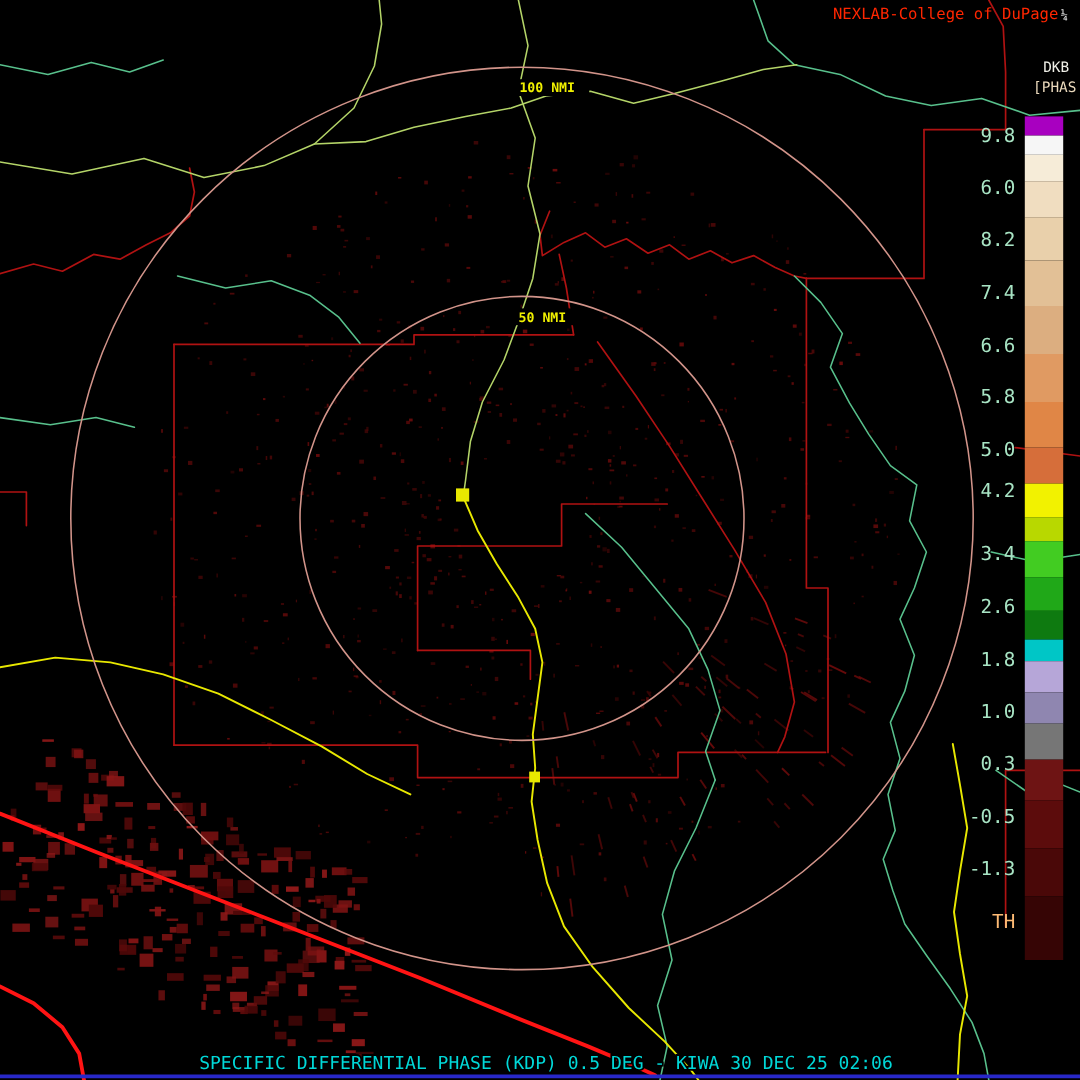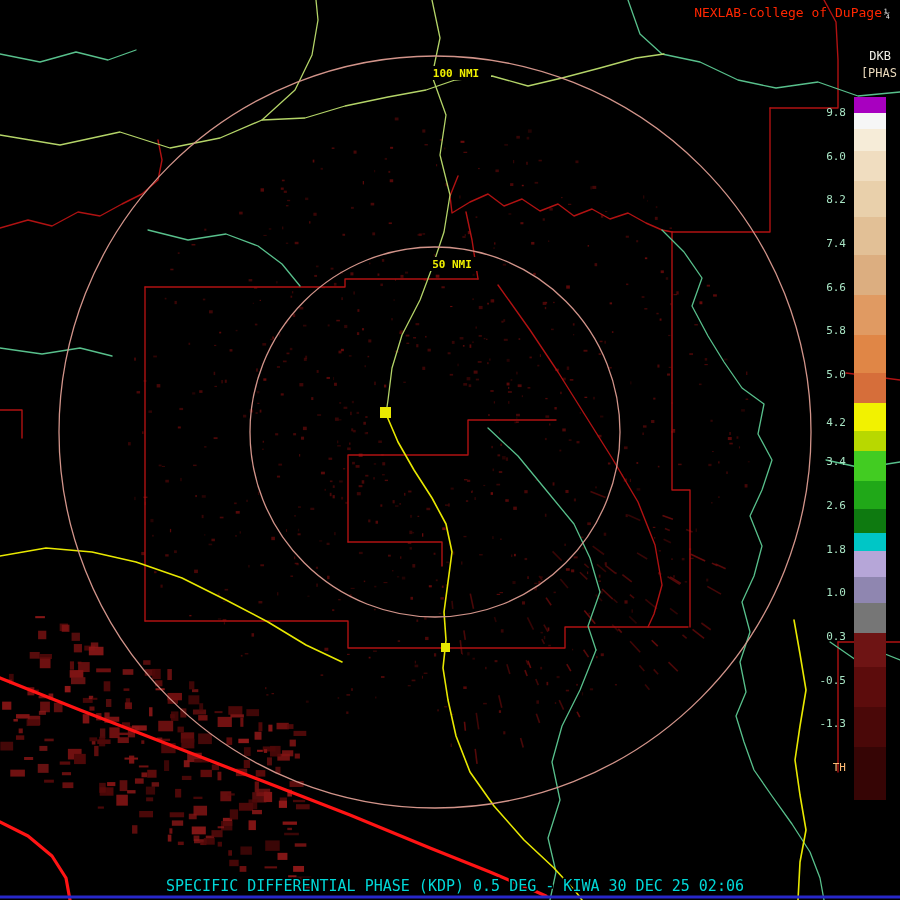--- a/index.html
+++ b/index.html
@@ -6,21 +6,21 @@
   .stage{position:relative;width:900px;height:900px;background:#000;overflow:hidden;
          font-family:"DejaVu Sans Mono","Liberation Mono",monospace;}
   .stage svg{position:absolute;top:0;left:0;}
   svg text{font-family:"DejaVu Sans Mono","Liberation Mono",monospace;}
   .nexlab{position:absolute;top:5px;right:10px;font-size:13px;white-space:nowrap;}
   #nexlab-suffix{font-size:10px;margin-left:2px;}
   .unit{position:absolute;top:49px;right:9px;font-size:12px;margin-left:26px;}
   .param{position:absolute;top:66px;right:3px;font-size:12px;}
   .colorbar{position:absolute;}
   .colorbar .seg{width:100%;}
-  .tick{position:absolute;right:54px;font-size:11px;line-height:14px;text-align:right;white-space:nowrap;}
+  .tick{position:absolute;right:54px;font-size:16px;line-height:14px;text-align:right;white-space:nowrap;}
 </style>
 </head>
 <body>
 
 <div class="stage">
 
   <svg id="map-svg" width="900" height="900" viewBox="0 0 900 900">
     <g id="echo-layer">
         <rect x="248.59216144045487" y="279.02790546565586" width="3.6670621468219906" height="2.392956209019758" fill="#5a0909" opacity="0.69"></rect>
         <rect x="209.00391785214012" y="310.2527681262799" width="3.745872283820063" height="3.1102167840581387" fill="#5a0909" opacity="0.67"></rect>
@@ -1028,21 +1028,21 @@
       <div class="seg" style="height: 53px; background: rgb(54, 5, 5);"></div>
     </div>
   <div id="ticks">
       <div class="tick" style="top: 106px; color: rgb(168, 228, 196);">9.8</div>
       <div class="tick" style="top: 149.67px; color: rgb(168, 228, 196);">6.0</div>
       <div class="tick" style="top: 193.34px; color: rgb(168, 228, 196);">8.2</div>
       <div class="tick" style="top: 237.01px; color: rgb(168, 228, 196);">7.4</div>
       <div class="tick" style="top: 280.68px; color: rgb(168, 228, 196);">6.6</div>
       <div class="tick" style="top: 324.35px; color: rgb(168, 228, 196);">5.8</div>
       <div class="tick" style="top: 368.02px; color: rgb(168, 228, 196);">5.0</div>
-      <div class="tick" style="top: 416px; color: rgb(168, 228, 196);">4.2</div>
+      <div class="tick" style="top: 402px; color: rgb(168, 228, 196);">4.2</div>
       <div class="tick" style="top: 455.36px; color: rgb(168, 228, 196);">3.4</div>
       <div class="tick" style="top: 499.03px; color: rgb(168, 228, 196);">2.6</div>
       <div class="tick" style="top: 542.7px; color: rgb(168, 228, 196);">1.8</div>
       <div class="tick" style="top: 586.37px; color: rgb(168, 228, 196);">1.0</div>
       <div class="tick" style="top: 630.04px; color: rgb(168, 228, 196);">0.3</div>
       <div class="tick" style="top: 673.71px; color: rgb(168, 228, 196);">-0.5</div>
       <div class="tick" style="top: 717.38px; color: rgb(168, 228, 196); text-align: right;">-1.3</div>
       <div class="tick" style="top: 761.05px; color: #fdba74;">TH</div>
     </div>
 

